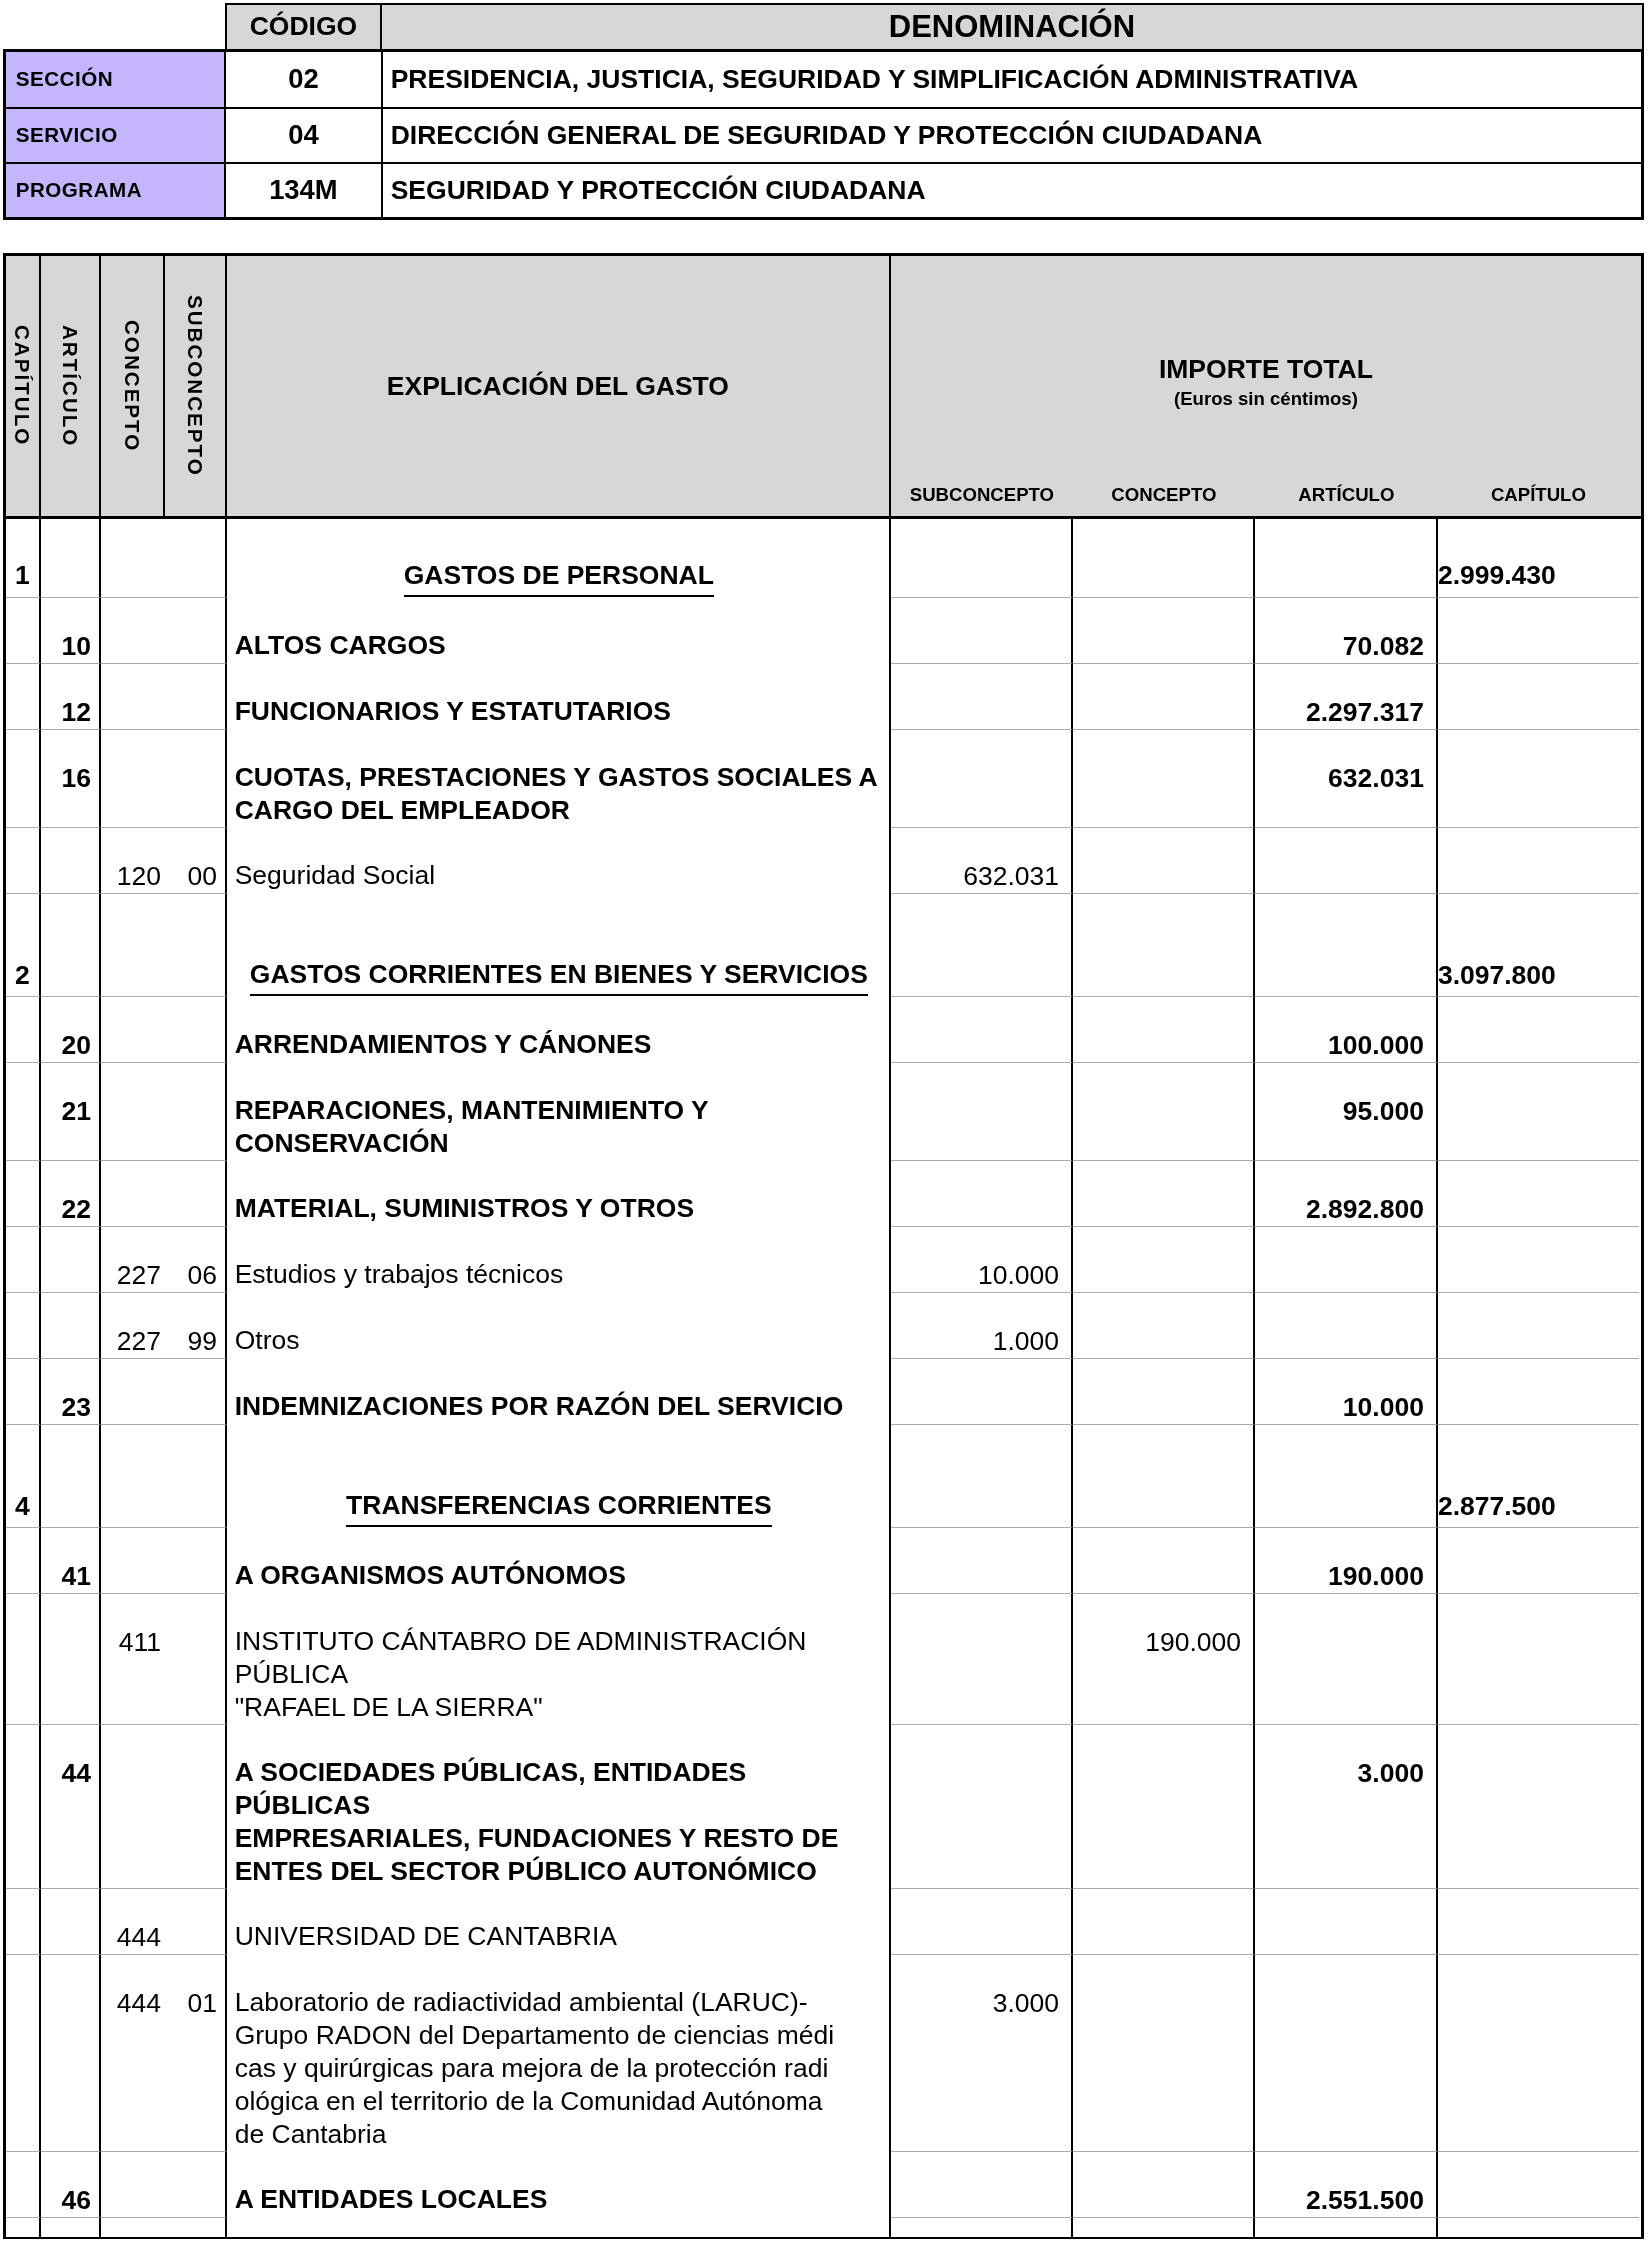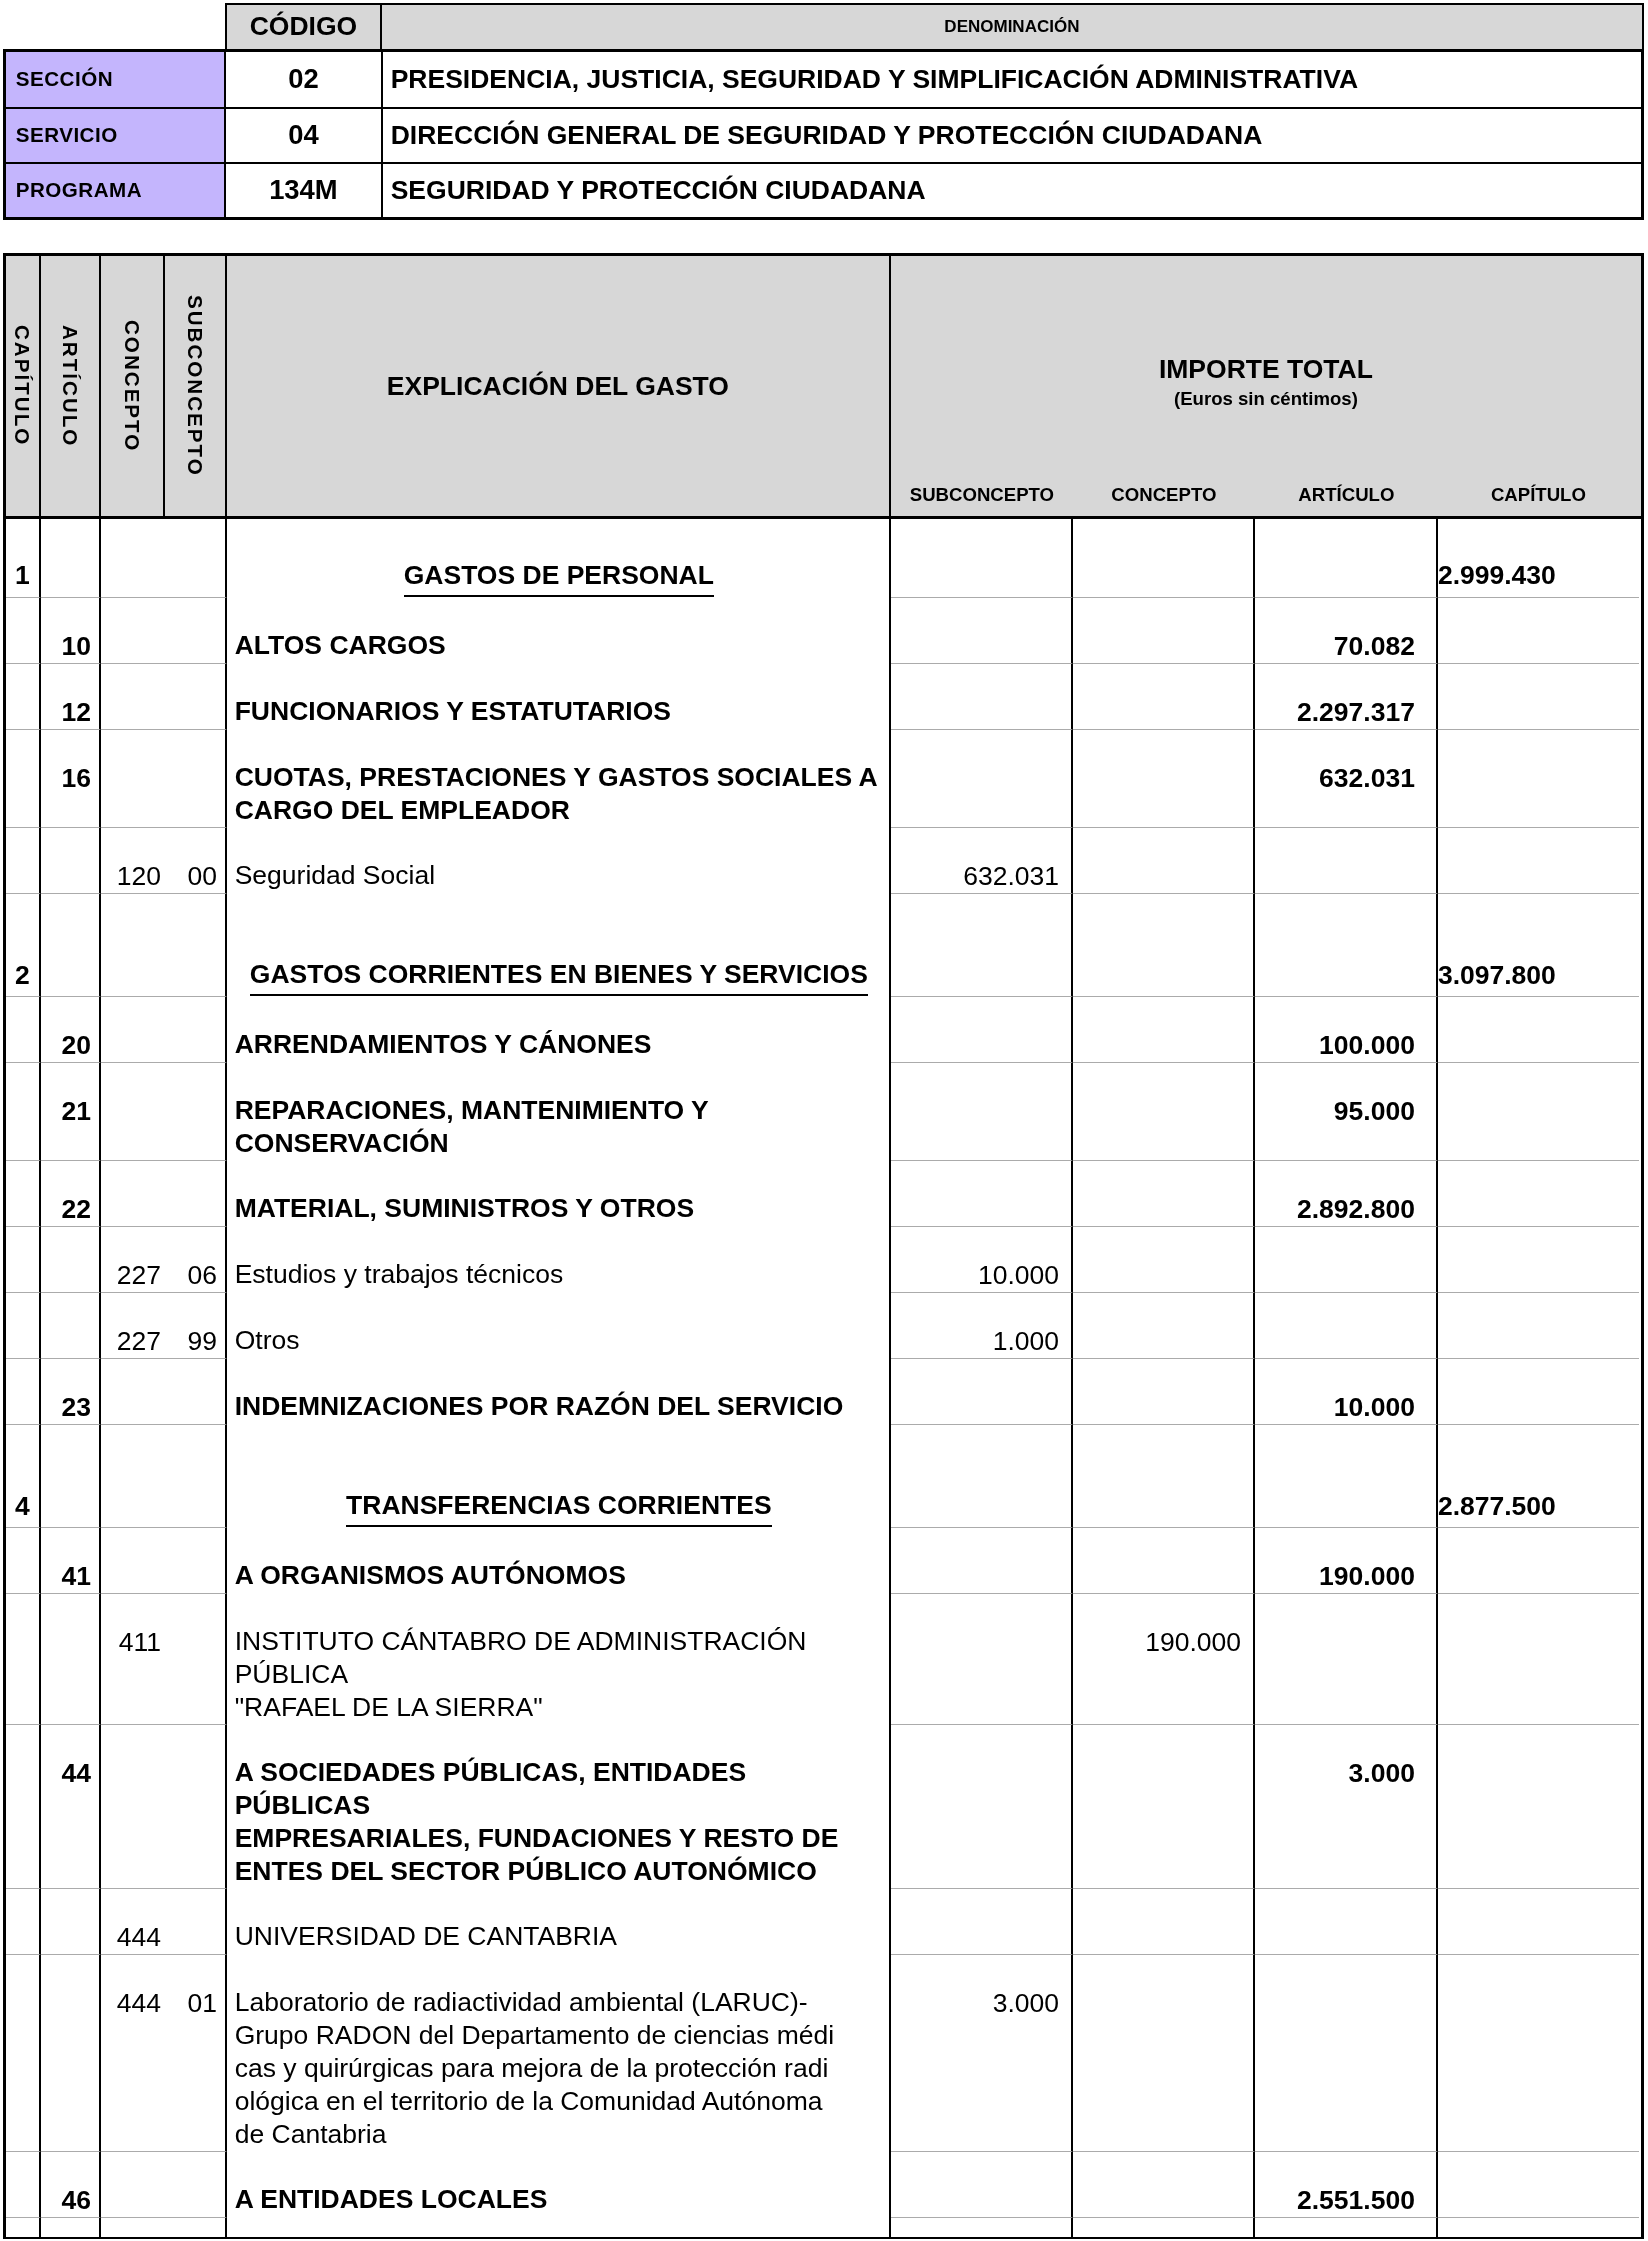--- a/index.html
+++ b/index.html
@@ -17,21 +17,21 @@
     margin-left: 222px; height: 46px; display: flex;
     border: 2.9px solid #000; border-bottom: none; background: #d7d7d7;
   }
   .tt-h-code {
     width: 155px; border-right: 2px solid #000;
     display: flex; align-items: center; justify-content: center;
     font-weight: bold; font-size: 26.5px;
   }
   .tt-h-denom {
     flex: 1; display: flex; align-items: center; justify-content: center;
-    font-weight: bold; font-size: 17px;
+    font-weight: bold; font-size: 31px;
   }
   .tt-body { border: 3.9px solid #000; }
   .tt-row { display: flex; height: 55px; background: #fff; }
   .tt-row + .tt-row { border-top: 2px solid #000; }
   .tt-label {
     width: 220px; background: #c4b5fd; border-right: 2px solid #000;
     display: flex; align-items: center; padding-left: 9.8px;
     font-weight: bold; font-size: 20.6px; letter-spacing: 0.5px;
   }
   .tt-code {
@@ -85,21 +85,21 @@
   .bc { padding-top: 32px; }
   .b-row.heading .bc { padding-top: 65px; }
   .b-row.first .bc { padding-top: 40px; }
   .bc1 { width: 35px; border-right: 2px solid #000; text-align: center; }
   .bc2 { width: 60px; border-right: 2px solid #000; text-align: right; padding-right: 7.8px; }
   .bc3 { width: 64px; text-align: right; padding-right: 3.9px; }
   .bc4 { width: 62px; border-right: 2px solid #000; text-align: right; padding-right: 7.8px; }
   .bc5 { width: 664px; border-right: 2px solid #000; padding-left: 7.8px; padding-right: 5.9px; }
   .bc6 { width: 182px; border-right: 2px solid #000; text-align: right; padding-right: 11.8px; }
   .bc7 { width: 182px; border-right: 2px solid #000; text-align: right; padding-right: 11.8px; }
-  .bc8 { width: 183px; border-right: 2px solid #000; text-align: right; padding-right: 21px; }
+  .bc8 { width: 183px; border-right: 2px solid #000; text-align: right; padding-right: 12px; }
   .bc9 { width: 201px; padding-right: 9.8px; }
   
   .b-row:not(.first) .bc:not(.bc5) { border-top: 1px solid #ababab; }
 
   .b-row.chapter .bc5 { text-align: center; }
   .txt { white-space: pre-line; }
   .txt.underline {
     display: inline-block;
     border-bottom: 2.9px solid #000; padding-bottom: 2.9px;
   }

